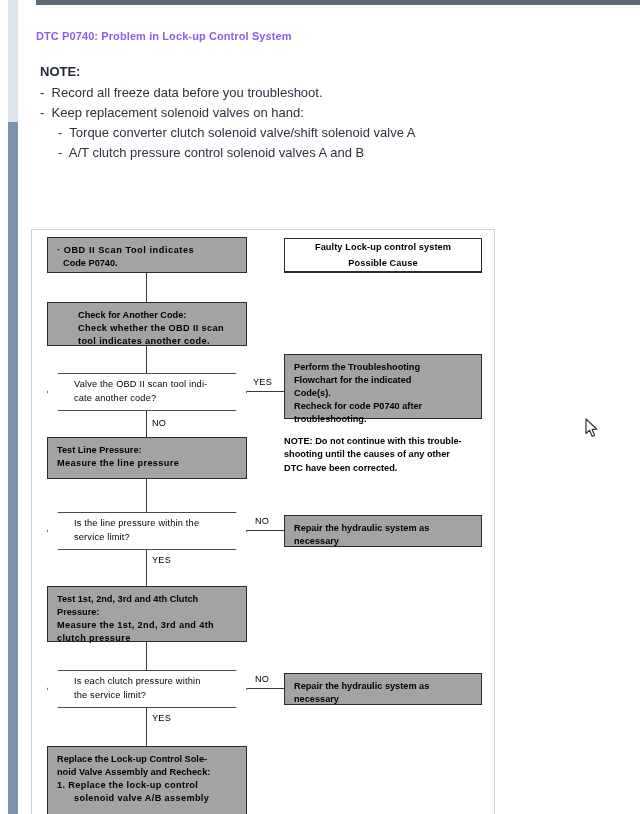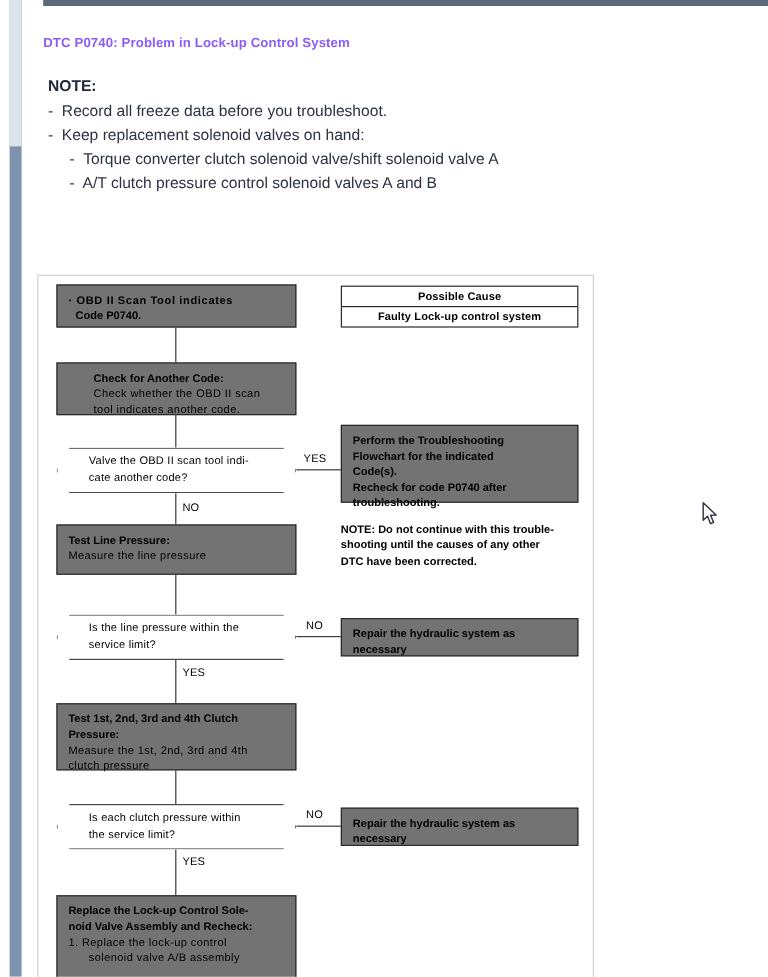--- a/index.html
+++ b/index.html
@@ -46,25 +46,25 @@
 
   
   #chart-page{
     position:absolute;left:31px;top:229px;width:464px;height:590px;
     background:#ffffff;border:1px solid #cfcfcf;
     box-sizing:border-box;overflow:hidden;
   }
   .fc{position:absolute;box-sizing:border-box;}
 
   .box{
-    border:1.6px solid #2b2b2b;background:#737373;
+    border:1.6px solid #2b2b2b;background:#a3a3a3;
     padding:6px 9px;font-size:9.2px;color:#000;line-height:1.42;
   }
   .box b{font-weight:bold;}
-  .box .plain{font-weight:normal;letter-spacing:.35px;}
+  .box .plain{font-weight:bold;letter-spacing:.35px;}
   .mono-sp{letter-spacing:.55px;}
 
   
   .hex{
     border:1.3px solid #4a4a4a;background:#fff;
     font-size:9.2px;color:#000;line-height:1.5;
     display:flex;align-items:center;padding:0 26px;
     clip-path:polygon(0% 50%, 5.5% 0%, 94.5% 0%, 100% 50%, 94.5% 100%, 5.5% 100%);
   }
   .hex-inner{letter-spacing:.2px;}
@@ -105,22 +105,22 @@
   <div class="note-label">NOTE:</div>
   <div class="note-line note-l1">-  Record all freeze data before you troubleshoot.</div>
   <div class="note-line note-l1">-  Keep replacement solenoid valves on hand:</div>
   <div class="note-line note-l2">-  Torque converter clutch solenoid valve/shift solenoid valve A</div>
   <div class="note-line note-l2">-  A/T clutch pressure control solenoid valves A and B</div>
 </div>
 
 <div id="chart-page">
 
   <div class="fc tbl" style="left:252px;top:8px;width:198px;">
+    <div class="tbl-row">Faulty Lock-up control system</div>
     <div class="tbl-row hdr">Possible Cause</div>
-    <div class="tbl-row">Faulty Lock-up control system</div>
   </div>
 
   <div class="fc box" style="left:15px;top:7px;width:200px;height:36px;">
     <b class="mono-sp">· OBD II Scan Tool indicates</b><br>
     <b style="margin-left:6px;">Code P0740.</b>
   </div>
 
   <div class="fc vline" style="left:114px;top:43px;height:29px;"></div>
 
   <div class="fc box" style="left:15px;top:72px;width:200px;height:44px;padding-left:30px;">

